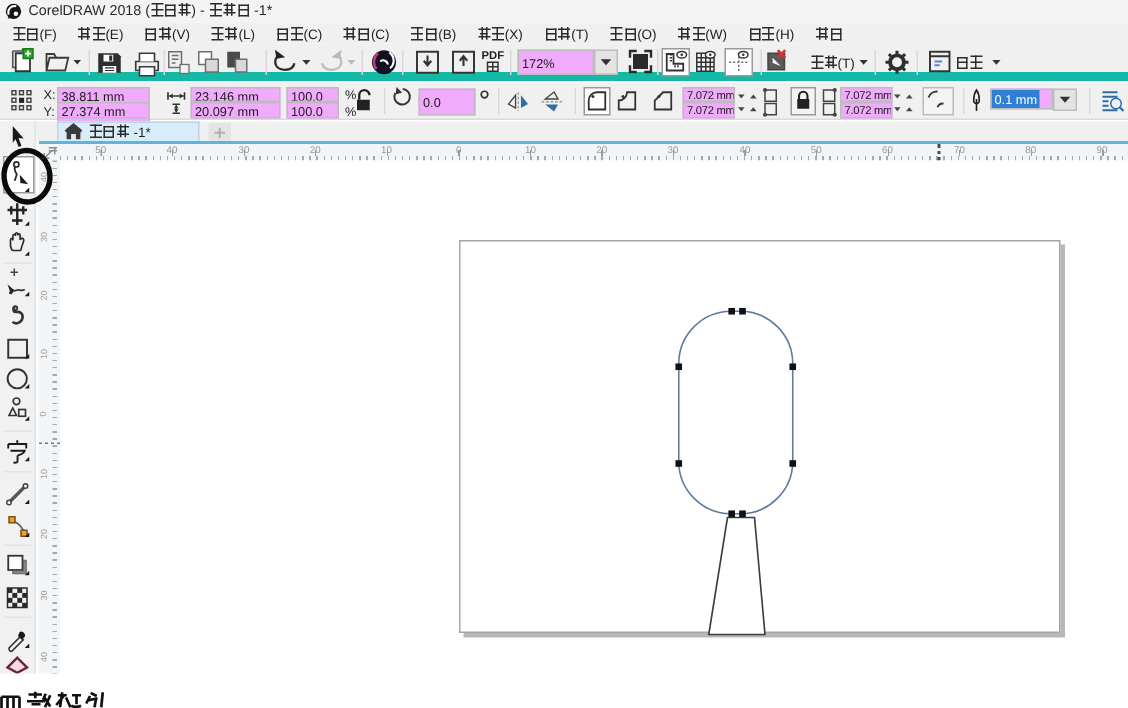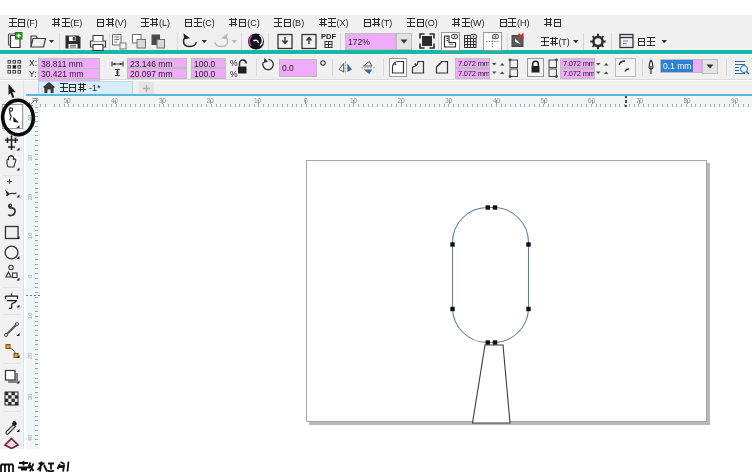--- a/index.html
+++ b/index.html
@@ -6,38 +6,47 @@
 #app{position:absolute;left:0;top:0;width:752px;height:472px}
 .abs{position:absolute}
 
 .h{display:inline-block;width:8px;height:8.5px;vertical-align:-0.5px;margin:0 .6px;position:relative}
 .ha{background:linear-gradient(#2b2b2b,#2b2b2b) 0 0/8px 1px no-repeat,linear-gradient(#2b2b2b,#2b2b2b) 0 3.5px/8px 1px no-repeat,linear-gradient(#2b2b2b,#2b2b2b) 0 7.5px/8px 1px no-repeat,linear-gradient(#2b2b2b,#2b2b2b) 3.5px 0/1px 8.5px no-repeat}
 .hb{background:linear-gradient(#2b2b2b,#2b2b2b) .5px .5px/7px 1px no-repeat,linear-gradient(#2b2b2b,#2b2b2b) .5px 7.5px/7px 1px no-repeat,linear-gradient(#2b2b2b,#2b2b2b) .5px 4px/7px 1px no-repeat,linear-gradient(#2b2b2b,#2b2b2b) .5px .5px/1px 8px no-repeat,linear-gradient(#2b2b2b,#2b2b2b) 6.5px .5px/1px 8px no-repeat}
 .hc{background:linear-gradient(#2b2b2b,#2b2b2b) 0 1px/8px 1px no-repeat,linear-gradient(#2b2b2b,#2b2b2b) 1.5px 3.5px/5px 1px no-repeat,linear-gradient(#2b2b2b,#2b2b2b) 0 6px/8px 1px no-repeat,linear-gradient(#2b2b2b,#2b2b2b) 2px 0/1px 8.5px no-repeat,linear-gradient(#2b2b2b,#2b2b2b) 5.5px 0/1px 8.5px no-repeat}
 
 #titlebar{left:0;top:0;width:752px;height:15px;background:#f3f3f3;font-size:9.5px;color:#2a2a2a}
 #menubar{left:0;top:15px;width:752px;height:14px;background:#f0f0f0;font-size:9px;color:#222}
-#toolbar{left:0;top:29px;width:752px;height:25px;background:#f0f0f0;border-bottom:4px solid #14b8a6}
+#toolbar{left:0;top:29px;width:752px;height:25px;background:#f0f0f0;border-bottom:6px solid #14b8a6}
 #propbar{left:0;top:55px;width:752px;height:25px;background:#f0f0f0;border-bottom:1px solid #dadada;font-size:8.5px;color:#222}
 #tabrow{left:0;top:81px;width:752px;height:13px;background:#f0f0f0}
 #tabline{left:26px;top:94px;width:726px;height:2px;background:#5db6d8}
 #hruler{left:40px;top:96px;width:712px;height:11px;background:#f2f5f7}
 #rcorner{left:26px;top:96px;width:14px;height:11px;background:#f2f5f7}
 #toolbox{left:0;top:81px;width:24px;height:368px;background:#f1f1f1;border-right:1px solid #e2e2e2}
 #vruler{left:26px;top:107px;width:14px;height:342px;background:#f2f5f7}
 #canvas{left:40px;top:107px;width:712px;height:365px;background:#fff}
 #page{left:306px;top:160px;width:401px;height:262px;background:#fff;border:1px solid #a6a6a6;box-shadow:3px 3px 0 #b8b8b8}
 .mi{margin-right:14px}
 .fld{position:absolute;background:#f0abfc;border:1px solid #bdbdbd;font-size:8.5px;color:#1a1a1a;padding:0 2px;line-height:10px;white-space:nowrap;overflow:hidden}
 .num{position:absolute;font-size:6.5px;color:#979797}
 #vruler .num{font-size:6px;color:#9d9d9d}
 .f7{font-size:7.5px !important;letter-spacing:-0.2px}
 </style></head><body>
 <div id="app">
 
+<div class="abs" id="titlebar">
+ <svg class="abs" style="left:3px;top:2px" width="12" height="12" viewBox="0 0 12 12">
+        <circle cx="6" cy="5.6" r="5.1" fill="#151515"></circle>
+        <path d="M3.2 7.8 L2.2 10.6 L4.6 9.4 Z" fill="#151515"></path>
+        <path d="M7.8 2.2 a4.2 4.2 0 0 0 -5 5.6" stroke="#fff" stroke-width="1.3" fill="none"></path>
+        <circle cx="7.6" cy="7.2" r="1.5" fill="#fff"></circle>
+      </svg>
+ <span class="abs" style="left:19px;top:2px">CorelDRAW 2018 (<i class="h ha"></i><i class="h hb"></i><i class="h hc"></i>) - <i class="h ha"></i><i class="h hc"></i><i class="h hb"></i> -1*</span>
+</div>
 
 <div class="abs" id="menubar">
  <span class="abs" style="left:8px;top:3px"><span class="mi"><i class="h ha"></i><i class="h hb"></i>(F)</span><span class="mi"><i class="h hc"></i><i class="h ha"></i>(E)</span><span class="mi"><i class="h hb"></i><i class="h hc"></i>(V)</span><span class="mi"><i class="h ha"></i><i class="h hc"></i>(L)</span><span class="mi"><i class="h hb"></i><i class="h ha"></i>(C)</span><span class="mi"><i class="h hc"></i><i class="h hb"></i>(C)</span><span class="mi"><i class="h ha"></i><i class="h hb"></i>(B)</span><span class="mi"><i class="h hc"></i><i class="h ha"></i>(X)</span><span class="mi"><i class="h hb"></i><i class="h hc"></i>(T)</span><span class="mi"><i class="h ha"></i><i class="h hb"></i>(O)</span><span class="mi"><i class="h hc"></i><i class="h ha"></i>(W)</span><span class="mi"><i class="h hb"></i><i class="h ha"></i>(H)</span><span class="mi"><i class="h hc"></i><i class="h hb"></i></span></span>
 </div>
 
 <div class="abs" id="toolbar">
 <svg class="abs" style="left:0;top:0" width="752" height="25" viewBox="0 0 752 25">
  <g stroke="#d8d8d8">
           <path d="M59.5 4 V21 M109.5 4 V21 M177.5 4 V21 M241.5 4 V21 M268.5 4 V21 M340.5 4 V21 M438.5 4 V21 M507.5 4 V21 M583.5 4 V21 M611.5 4 V21"></path>
         </g>
@@ -219,21 +228,21 @@
 
  <g stroke="#2e6da4" stroke-width="1.2">
           <path d="M735 6.5 h10 M735 9.5 h10 M735 12.5 h4 M735 15.5 h4 M735 18.5 h10"></path>
         </g>
  <circle cx="744" cy="14" r="3.5" fill="#eaf2fa" stroke="#2e6da4"></circle>
         <path d="M746.5 16.5 l2.5 2.5" stroke="#2e6da4" stroke-width="1.4"></path>
 </svg>
 <span class="abs" style="left:29px;top:3px">X:</span>
       <span class="abs" style="left:29px;top:14px">Y:</span>
 <div class="fld" style="left:38px;top:2.5px;width:62px;height:26px">38.811 mm</div>
-<div class="fld" style="left:38px;top:13px;width:62px;height:10.5px">30.421 mm</div>
+<div class="fld" style="left:38px;top:13px;width:62px;height:10.5px">27.374 mm</div>
 <div class="fld" style="left:127px;top:2.5px;width:60px;height:10.5px">23.146 mm</div>
 <div class="fld" style="left:127px;top:13px;width:60px;height:10.5px">20.097 mm</div>
 <div class="fld" style="left:191px;top:2.5px;width:35px;height:10.5px">100.0</div>
 <div class="fld" style="left:191px;top:13px;width:35px;height:10.5px">100.0</div>
 <span class="abs" style="left:230px;top:3px">%</span>
       <span class="abs" style="left:230px;top:14px">%</span>
 <div class="fld" style="left:279px;top:4px;width:38px;height:18px;line-height:17px">0.0</div>
 <div class="fld f7" style="left:455px;top:2.5px;width:35px;height:10.5px">7.072 mm</div>
 <div class="fld f7" style="left:455px;top:13px;width:35px;height:10.5px">7.072 mm</div>
 <div class="fld f7" style="left:560px;top:2.5px;width:35px;height:10.5px">7.072 mm</div>

